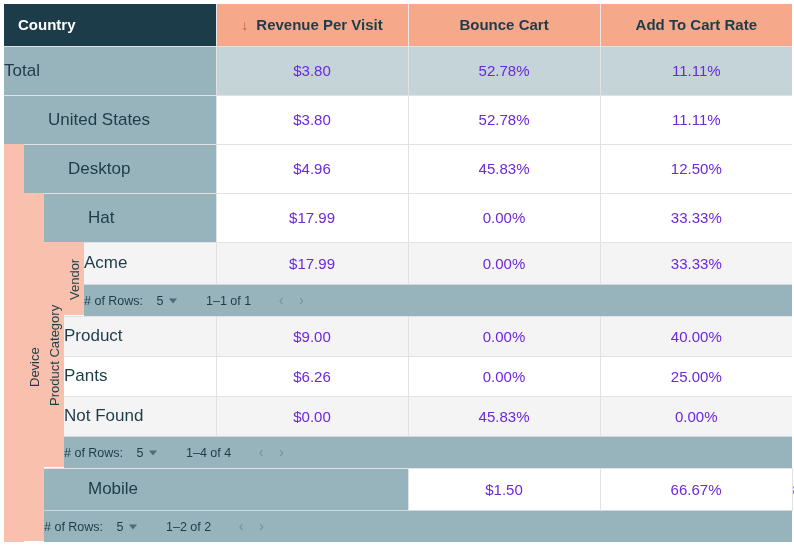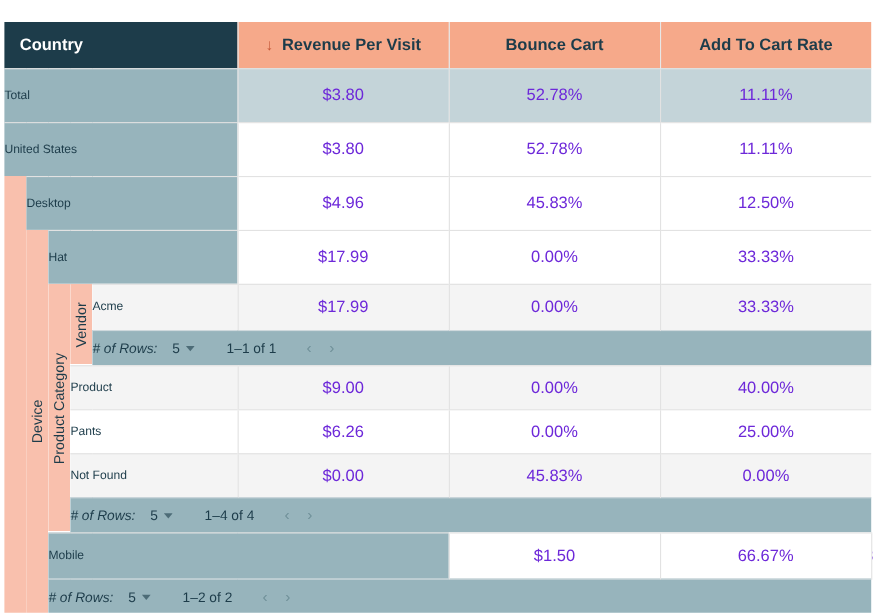--- a/index.html
+++ b/index.html
@@ -1,49 +1,49 @@
 <!DOCTYPE html>
 <html><head>
 <meta charset="utf-8">
 <style>
   * { box-sizing: border-box; margin: 0; padding: 0; }
   html, body { width: 794px; height: 557px; font-family: -apple-system, BlinkMacSystemFont, "Segoe UI", Helvetica, Arial, sans-serif; background: #fff; }
   .wrap { width: 794px; height: 557px; padding: 4px; }
-  .table { width: 786px; border-collapse: collapse; table-layout: fixed; margin-top: 16px; }
+  .table { width: 786px; border-collapse: collapse; table-layout: fixed; }
   .table td, .table th { padding: 0; }
 
   
   .hdr { height: 42px; }
   .hdr .hcell { color: #fff; font-weight: 600; font-size: 15px; text-align: center; vertical-align: middle; }
   .hdr .hcell.country { background: #1d3c4a; text-align: left; padding-left: 14px; }
   .hdr .hcell.metric { background: #f6a98a; color: #1d3c4a; border-left: 1px solid #e7e7e7; }
   .sort-arrow { color: #c75a3a; margin-right: 8px; font-size: 14px; }
 
   
   .row { height: 49px; }
   .cell { vertical-align: middle; font-size: 15px; }
   .mcell { text-align: center; color: #6d28d9; border-top: 1px solid #e2e2e2; border-left: 1px solid #e2e2e2; }
 
   
   .pad { background: #f9c0ad; }
   .sidelabel { background: #f9c0ad; color: #1d3c4a; font-size: 13px; text-align: center; vertical-align: middle; writing-mode: vertical-rl; transform: rotate(180deg); padding: 4px 0; border-top: 1px solid #e2e2e2; }
 
-  .lab { color: #1d3c4a; padding-left: 12px; font-size: 11px; border-top: 1px solid #e2e2e2; }
-  .lab.blue { background: #97b4bc; }
+  .lab { color: #1d3c4a; padding-left: 12px; font-size: 17px; border-top: 1px solid #e2e2e2; }
+  .lab.blue { background: #97b4bc; padding-left: 44px; }
   .lab.total { background: #97b4bc; font-weight: 400; }
   .lab.light { background: #f4f4f4; }
   .lab.white { background: #fff; }
   .mcell.total { background: #c4d4d9; }
   .mcell.light { background: #f4f4f4; }
   .mcell.white { background: #fff; }
 
   
   .pager-row { height: 32px; }
   .pager { background: #97b4bc; color: #1d3c4a; font-size: 12.5px; vertical-align: middle; border-top: 1px solid #cfd9dd; padding-left: 10px; }
-  .pager .lbl { margin-right: 10px; font-style: italic; }
+  .pager .lbl { margin-right: 10px; }
   .pager .sel { display: inline-flex; align-items: center; margin-right: 26px; }
   .pager .range { margin-right: 18px; }
   .pager .nav { color: #567982; font-size: 14px; opacity: .6; }
   .pager .nav span { margin: 0 6px; cursor: pointer; }
 
   svg.caret-down { width: 8px; height: 6px; margin-left: 5px; }
 </style>
 </head>
 <body>
 

